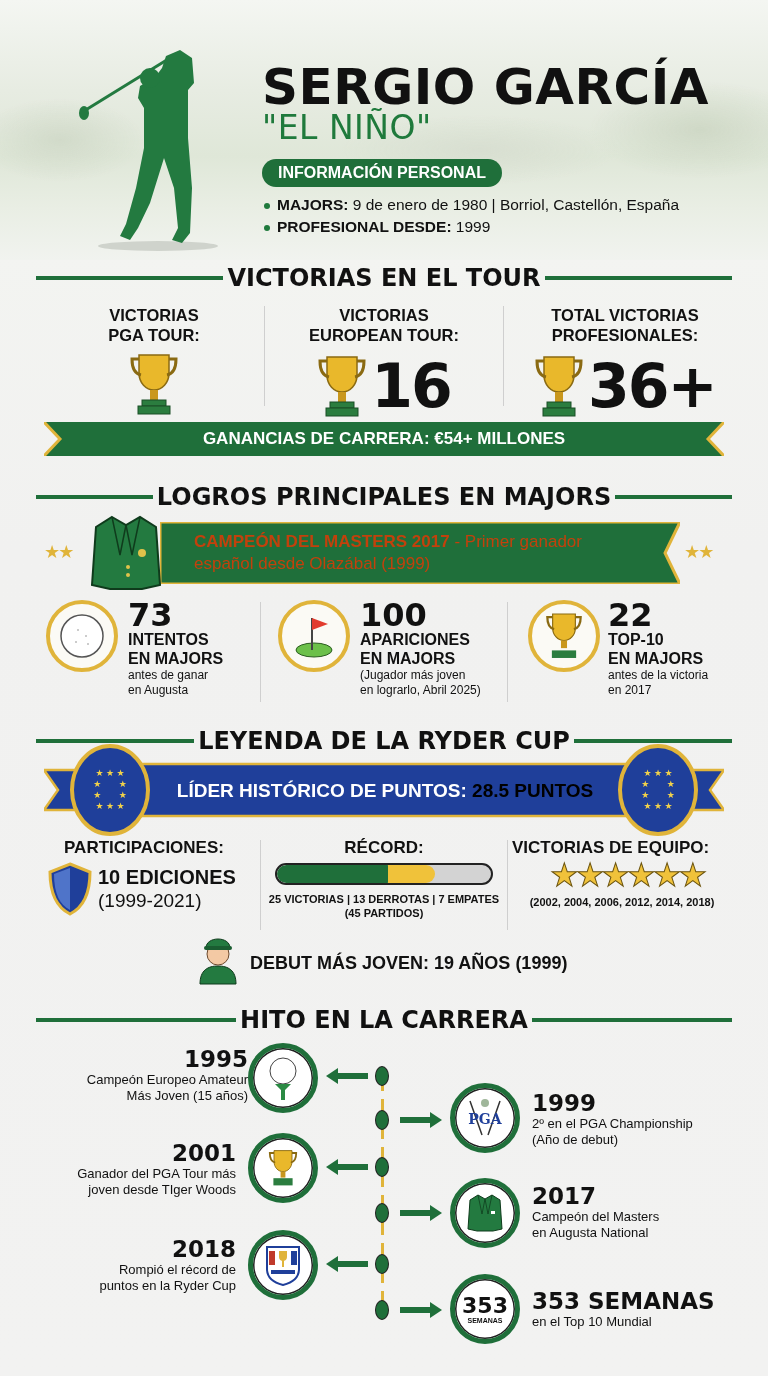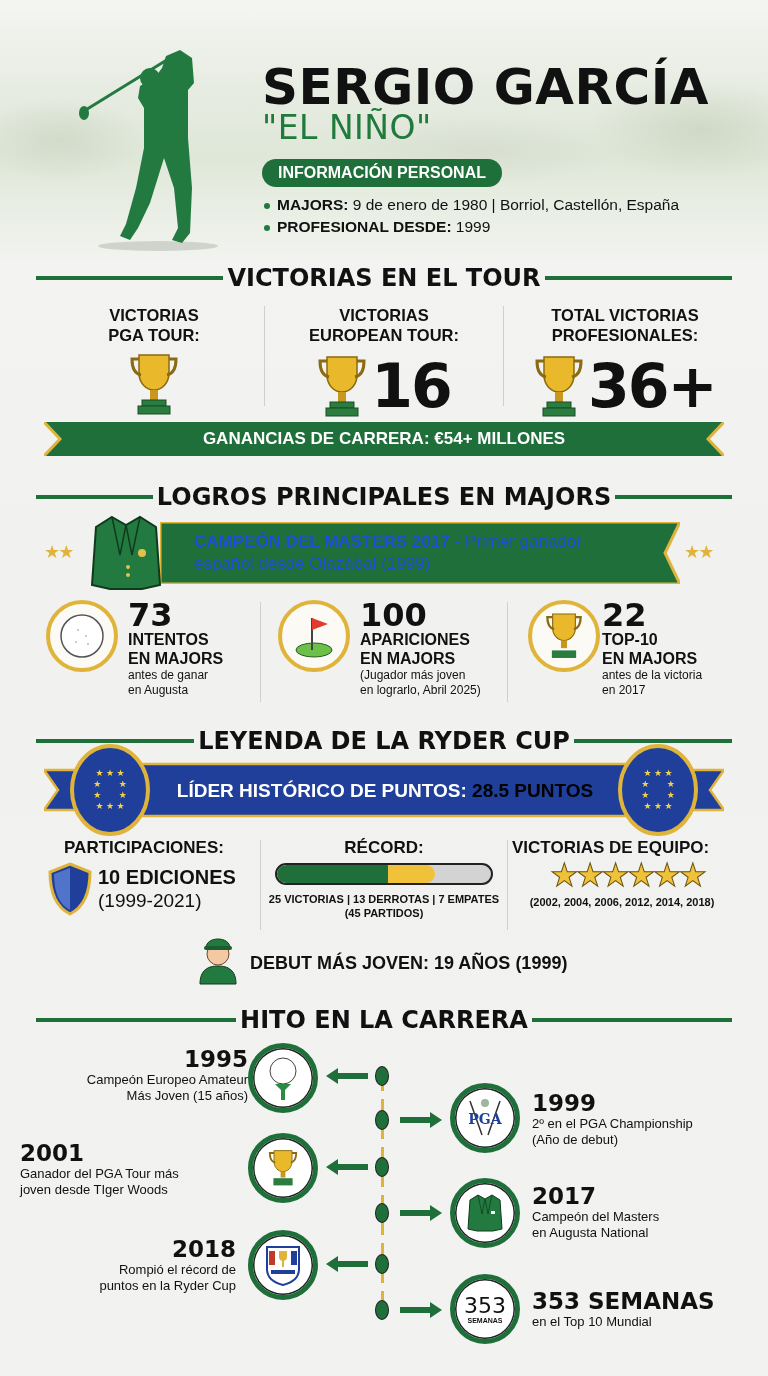--- a/index.html
+++ b/index.html
@@ -117,21 +117,21 @@
 
 <div class="abs sec" style="top:483px">
   <div class="ln"></div>
     <div class="tt">LOGROS PRINCIPALES EN MAJORS</div>
     <div class="ln"></div>
 </div>
 
 <svg class="abs" style="left:160px;top:522px" width="520" height="62" viewBox="0 0 520 62">
   <polygon points="0,0 520,0 505,31 520,62 0,62" fill="#1f6f3a" stroke="#e0b43a" stroke-width="3"></polygon>
 </svg>
-<div class="abs" style="left:194px;top:531px;width:480px;color:#1d4ed8;font-size:17px;line-height:22px">
+<div class="abs" style="left:194px;top:531px;width:480px;color:#c2410c;font-size:17px;line-height:22px">
   <b>CAMPEÓN DEL MASTERS 2017</b><span> - Primer ganador</span><br><span>español desde Olazábal (1999)</span>
 </div>
 <svg class="abs" style="left:90px;top:515px" width="72" height="76" viewBox="0 0 72 76">
   <path d="M22 2 L36 10 L50 2 L66 12 L70 70 L52 74 L36 74 L20 74 L2 70 L6 12 Z" fill="#237a40" stroke="#0f3b1c" stroke-width="2"></path>
   <path d="M22 2 L30 40 L36 10 L42 40 L50 2" fill="none" stroke="#0f3b1c" stroke-width="1.5"></path>
   <circle cx="52" cy="38" r="4" fill="#e0c24a"></circle>
     <circle cx="38" cy="52" r="2" fill="#e0c24a"></circle>
     <circle cx="38" cy="60" r="2" fill="#e0c24a"></circle>
 </svg>
 <div class="abs" style="left:44px;top:541px;font-size:18px;color:#e0b43a;letter-spacing:-2px">★★</div>
@@ -167,21 +167,21 @@
       </svg>
     </div>
   <div>
       <div class="big">100</div>
       <div class="cap">APARICIONES</div>
       <div class="cap">EN MAJORS</div>
       <div class="sm">(Jugador más joven</div>
       <div class="sm">en lograrlo, Abril 2025)</div>
     </div>
 </div>
-<div class="abs mj" style="left:528px;top:600px;display:flex;gap:2px">
+<div class="abs mj" style="left:528px;top:600px;display:flex;gap:8px">
   <div class="circ">
       <svg width="40" height="50" viewBox="0 0 50 66">
         <path d="M10 4h30v18c0 10-7 17-15 17S10 32 10 22z" fill="#e9b82b" stroke="#8a6a12" stroke-width="1.5"></path>
         <path d="M10 8H3c0 10 4 15 9 16M40 8h7c0 10-4 15-9 16" fill="none" stroke="#8a6a12" stroke-width="3"></path>
         <rect x="21" y="39" width="8" height="10" fill="#c9971d"></rect>
         <rect x="9" y="52" width="32" height="10" fill="#2b7d3f"></rect>
       </svg>
     </div>
   <div>
       <div class="big">22</div>
@@ -286,21 +286,21 @@
 </div>
 
 <div class="abs tl-node" style="left:248px;top:1133px;width:70px;height:70px">
   <svg width="30" height="40" viewBox="0 0 50 66">
       <path d="M10 4h30v18c0 10-7 17-15 17S10 32 10 22z" fill="#e9b82b" stroke="#8a6a12" stroke-width="1.5"></path>
       <path d="M10 8H3c0 10 4 15 9 16M40 8h7c0 10-4 15-9 16" fill="none" stroke="#8a6a12" stroke-width="3"></path>
       <rect x="21" y="39" width="8" height="10" fill="#c9971d"></rect>
       <rect x="9" y="50" width="32" height="12" fill="#2b7d3f"></rect>
     </svg>
 </div>
-<div class="abs" style="left:20px;top:1140px;width:216px;text-align:left">
+<div class="abs" style="left:20px;top:1140px;width:216px;text-align:right">
   <div class="tl-y">2001</div>
     <div class="tl-t">Ganador del PGA Tour más</div>
     <div class="tl-t">joven desde TIger Woods</div>
 </div>
 
 <div class="abs tl-node" style="left:248px;top:1230px;width:70px;height:70px">
   <svg width="40" height="44" viewBox="0 0 40 44">
       <path d="M4 4 H36 V26 C36 36 28 40 20 42 C12 40 4 36 4 26 Z" fill="#fff" stroke="#1f3f9a" stroke-width="2"></path>
       <rect x="6" y="8" width="6" height="14" fill="#c0392b"></rect>
       <rect x="28" y="8" width="6" height="14" fill="#1f3f9a"></rect>
@@ -335,19 +335,19 @@
       <rect x="48" y="34" width="8" height="6" fill="#fff"></rect>
     </svg>
 </div>
 <div class="abs" style="left:532px;top:1183px;width:220px">
   <div class="tl-y">2017</div>
     <div class="tl-t">Campeón del Masters</div>
     <div class="tl-t">en Augusta National</div>
 </div>
 
 <div class="abs tl-node" style="left:450px;top:1274px;width:70px;height:70px;flex-direction:column">
-  <div style="font-weight:400;font-size:22px;line-height:22px;font-family:'DejaVu Sans',sans-serif">353</div>
+  <div style="font-weight:700;font-size:22px;line-height:22px;font-family:'DejaVu Sans',sans-serif">353</div>
   <div style="font-size:7px;font-weight:700">SEMANAS</div>
 </div>
 <div class="abs" style="left:532px;top:1288px;width:230px">
   <div class="tl-y">353 SEMANAS</div>
     <div class="tl-t">en el Top 10 Mundial</div>
 </div>
 
 </body></html>

